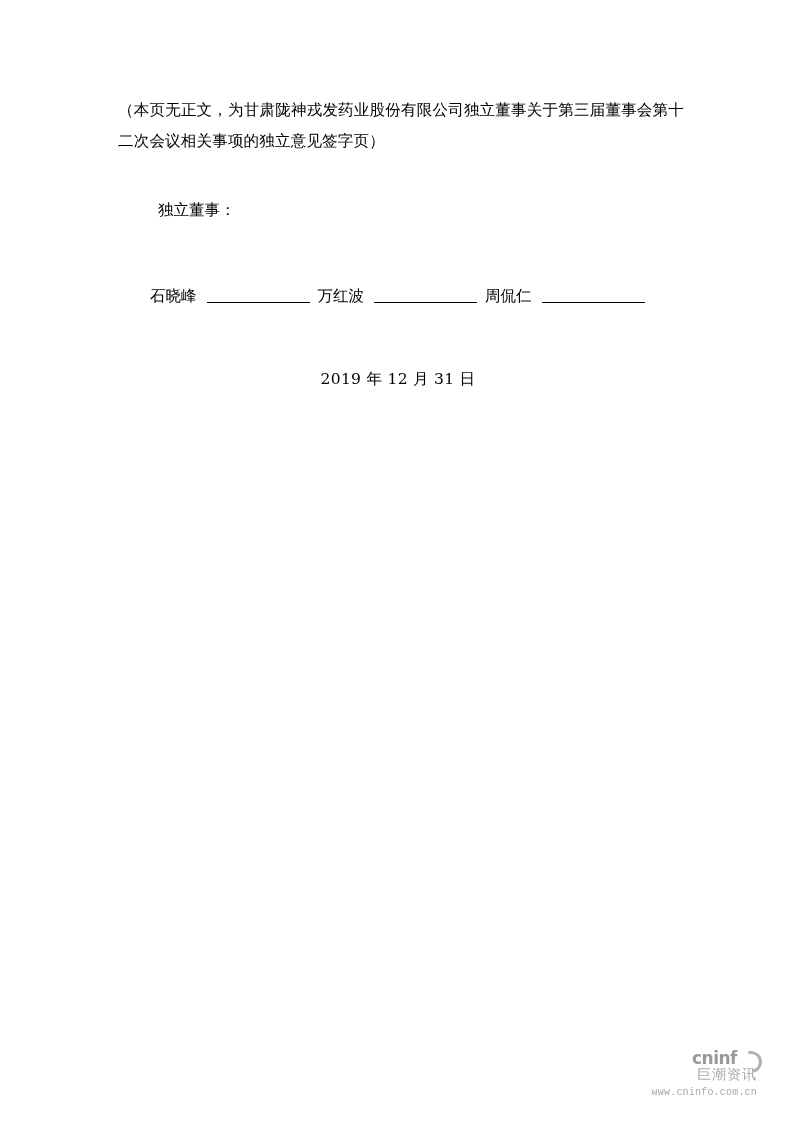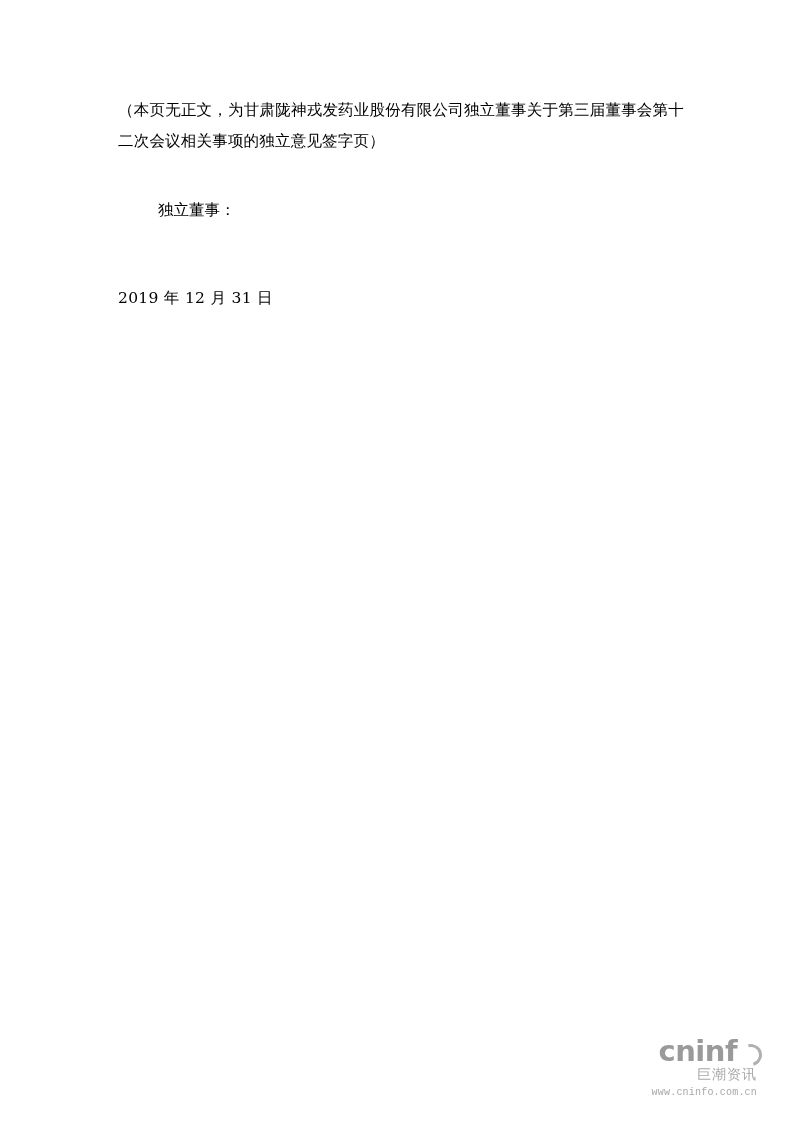--- a/index.html
+++ b/index.html
@@ -53,38 +53,38 @@
   .sig-line {
     display: inline-block;
     width: 103px;
     border-bottom: 1.4px solid #000;
     margin: 0 8px 4px 10px;
     height: 1px;
   }
   .date-row {
     margin-top: 62px;
     font-size: 15.5px;
-    text-align: left;
+    text-align: center;
     padding-right: 6px;
     letter-spacing: 0.3px;
   }
   .watermark {
     position: absolute;
     right: 36px;
     bottom: 24px;
     text-align: right;
     color: #a8a8a8;
   }
   .wm-top {
     display: flex;
     align-items: center;
     justify-content: flex-end;
   }
   .wm-logo {
-    font-size: 29px;
+    font-size: 17px;
     font-family: "DejaVu Sans", "Liberation Sans", sans-serif;
     font-weight: bold;
     color: #9a9a9a;
     letter-spacing: -0.5px;
   }
   .wm-mark {
     display: inline-block;
     margin-left: 3px;
     width: 17px;
     height: 17px;
@@ -120,20 +120,28 @@
 <body>
 
 <div class="page">
 
   <div class="content">
 
     <div class="para">（本页无正文，为甘肃陇神戎发药业股份有限公司独立董事关于第三届董事会第十二次会议相关事项的独立意见签字页）</div>
 
     <div class="signature-label">独立董事：</div>
 
+    <div class="signature-row">
+      <span class="sig-name">石晓峰</span>
+      <span class="sig-line"></span>
+      <span class="sig-name">万红波</span>
+      <span class="sig-line"></span>
+      <span class="sig-name">周侃仁</span>
+      <span class="sig-line"></span>
+    </div>
 
     <div class="date-row">2019 年 12 月 31 日</div>
 
   </div>
 
   <div class="watermark">
     <div class="wm-top">
       <span class="wm-logo">cninf</span>
       <span class="wm-mark"></span>
     </div>

